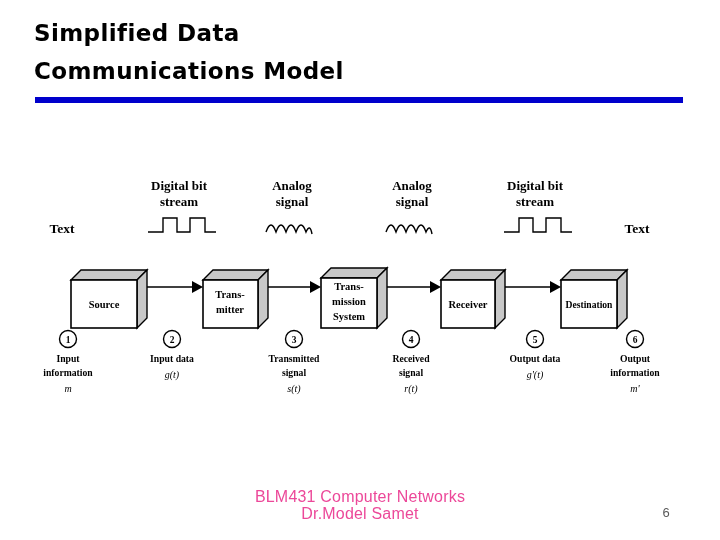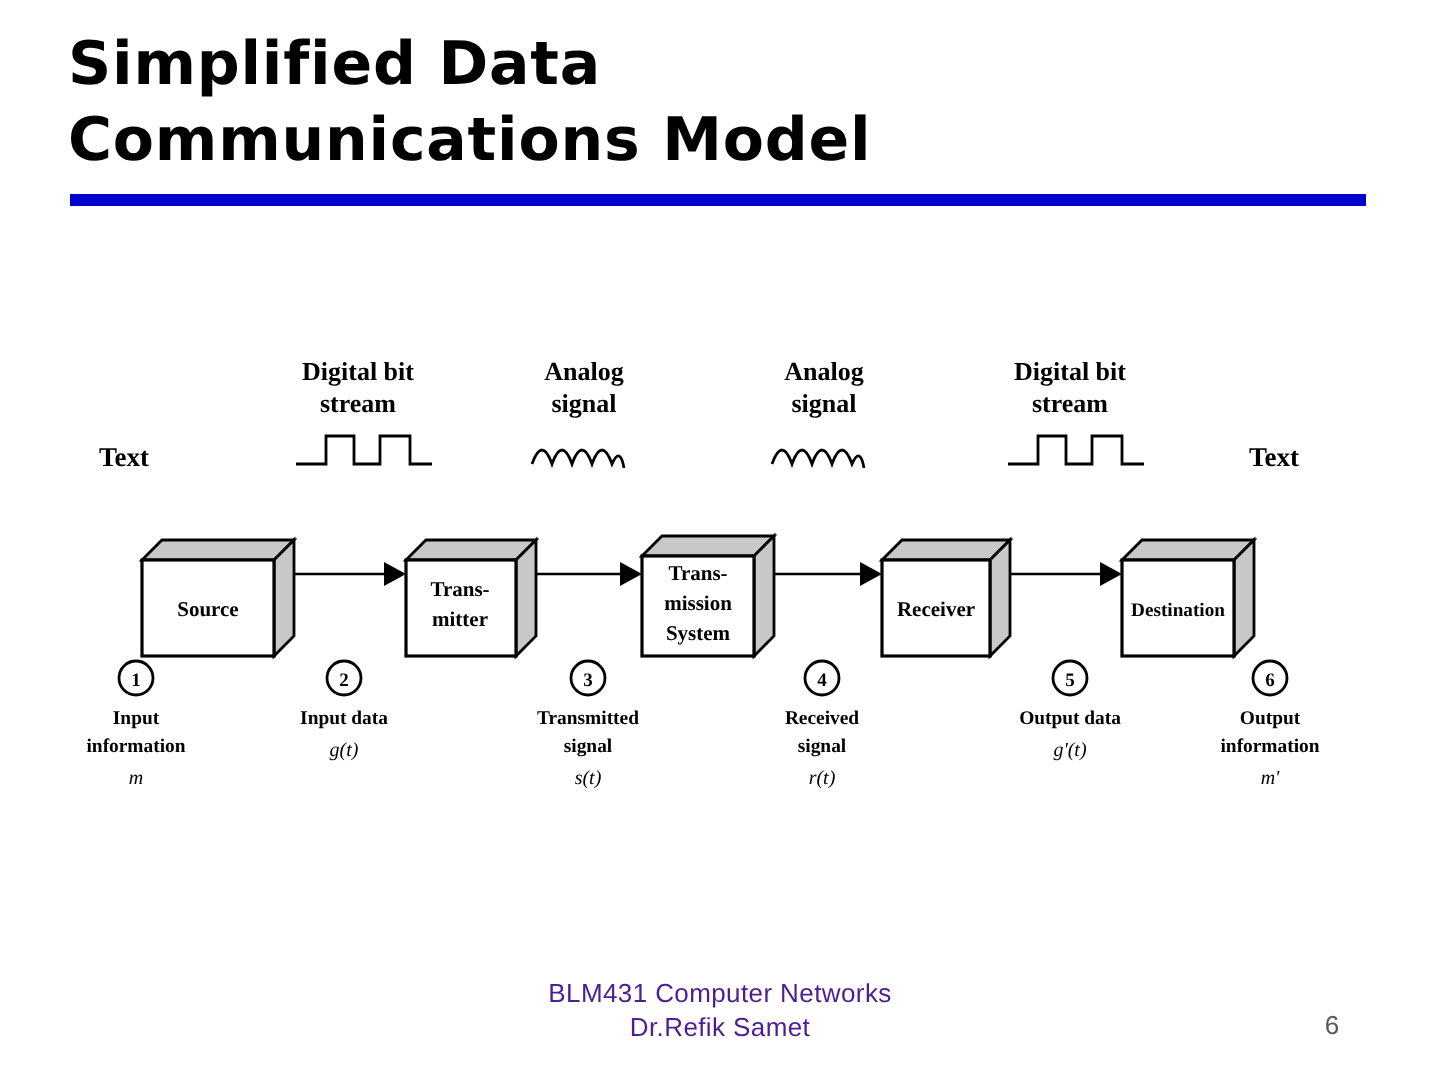--- a/index.html
+++ b/index.html
@@ -17,21 +17,21 @@
   }
 
   
   #slide-title {
     position: absolute;
     left: 34px;
     top: 14px;
     width: 660px;
     font-family: "DejaVu Sans", sans-serif;
     font-weight: bold;
-    font-size: 30px;
+    font-size: 23px;
     line-height: 38px;
     letter-spacing: 0.4px;
     color: #000000;
     white-space: pre-line;
   }
 
   #title-rule {
     position: absolute;
     left: 35px;
     top: 97px;
@@ -101,22 +101,22 @@
   
   #footer {
     position: absolute;
     left: 0;
     top: 488px;
     width: 720px;
     text-align: center;
   }
   .footer-line {
     font-family: "Liberation Sans", sans-serif;
-    font-size: 13px;
-    color: #4c1d95;
+    font-size: 16px;
+    color: #ec4899;
     line-height: 17px;
     letter-spacing: 0.2px;
   }
   #page-number {
     position: absolute;
     left: 648px;
     top: 505px;
     width: 36px;
     text-align: center;
     font-family: "Liberation Sans", sans-serif;
@@ -262,16 +262,16 @@
     <text class="dg-cap" x="635" y="202" text-anchor="middle">Output</text>
     <text class="dg-cap" x="635" y="216" text-anchor="middle">information</text>
     <text class="dg-var" x="635" y="232" text-anchor="middle">m'</text>
   </g>
 
 </svg>
 </div>
 
 <div id="footer">
   <div class="footer-line">BLM431 Computer Networks</div>
-  <div class="footer-line">Dr.Refik Samet</div>
+  <div class="footer-line">Dr.Model Samet</div>
 </div>
 
 <div id="page-number">6</div>
 
 </body></html>

